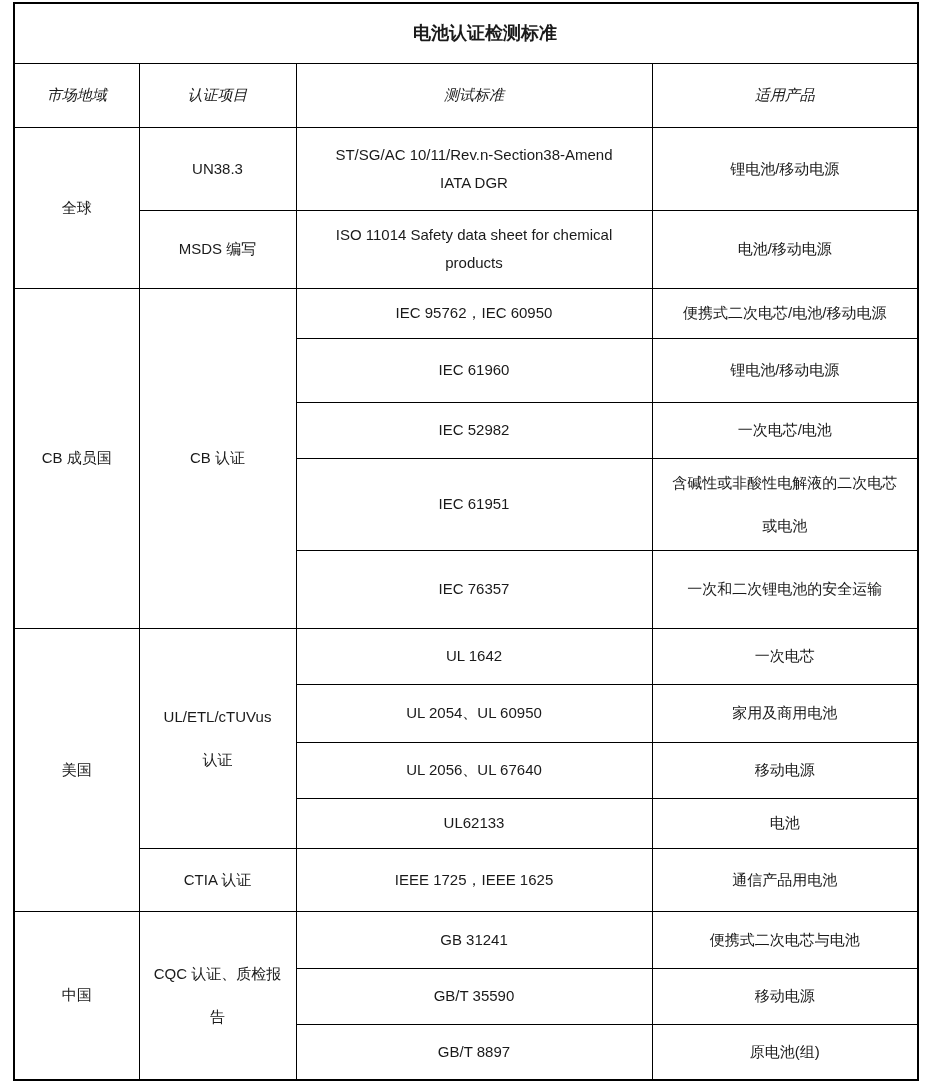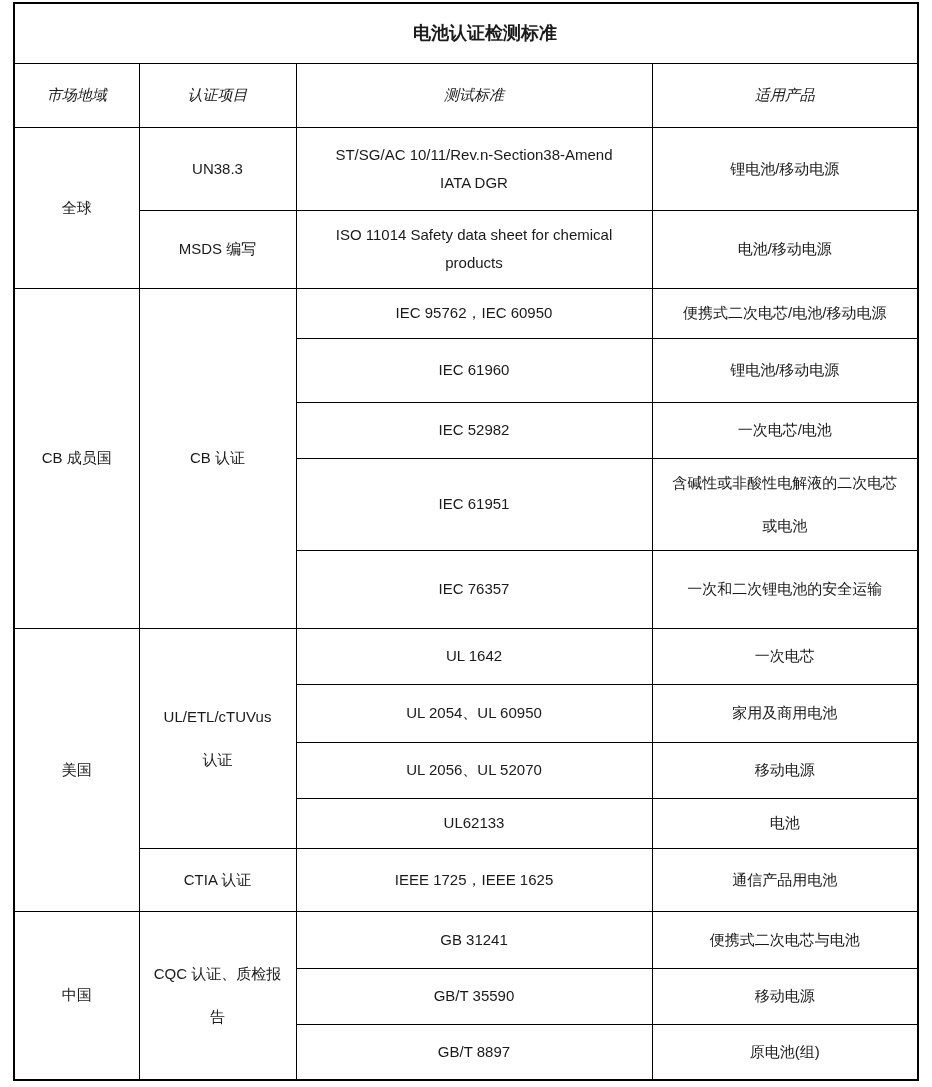--- a/index.html
+++ b/index.html
@@ -113,21 +113,21 @@
           <td class="c1" rowspan="4">UL/ETL/cTUVus
 认证</td>
           <td class="c2">UL 1642</td>
           <td class="c3">一次电芯</td>
         </tr>
         <tr style="height: 58px; margin-left: 36px;">
           <td class="c2">UL 2054、UL 60950</td>
           <td class="c3">家用及商用电池</td>
         </tr>
         <tr style="height: 56px;">
-          <td class="c2">UL 2056、UL 52070</td>
+          <td class="c2">UL 2056、UL 67640</td>
           <td class="c3">移动电源</td>
         </tr>
         <tr style="height: 50px;">
           <td class="c2">UL62133</td>
           <td class="c3">电池</td>
         </tr>
         <tr style="height: 63px; margin-top: 38px;">
           <td class="c1">CTIA 认证</td>
           <td class="c2">IEEE 1725，IEEE 1625</td>
           <td class="c3">通信产品用电池</td>

